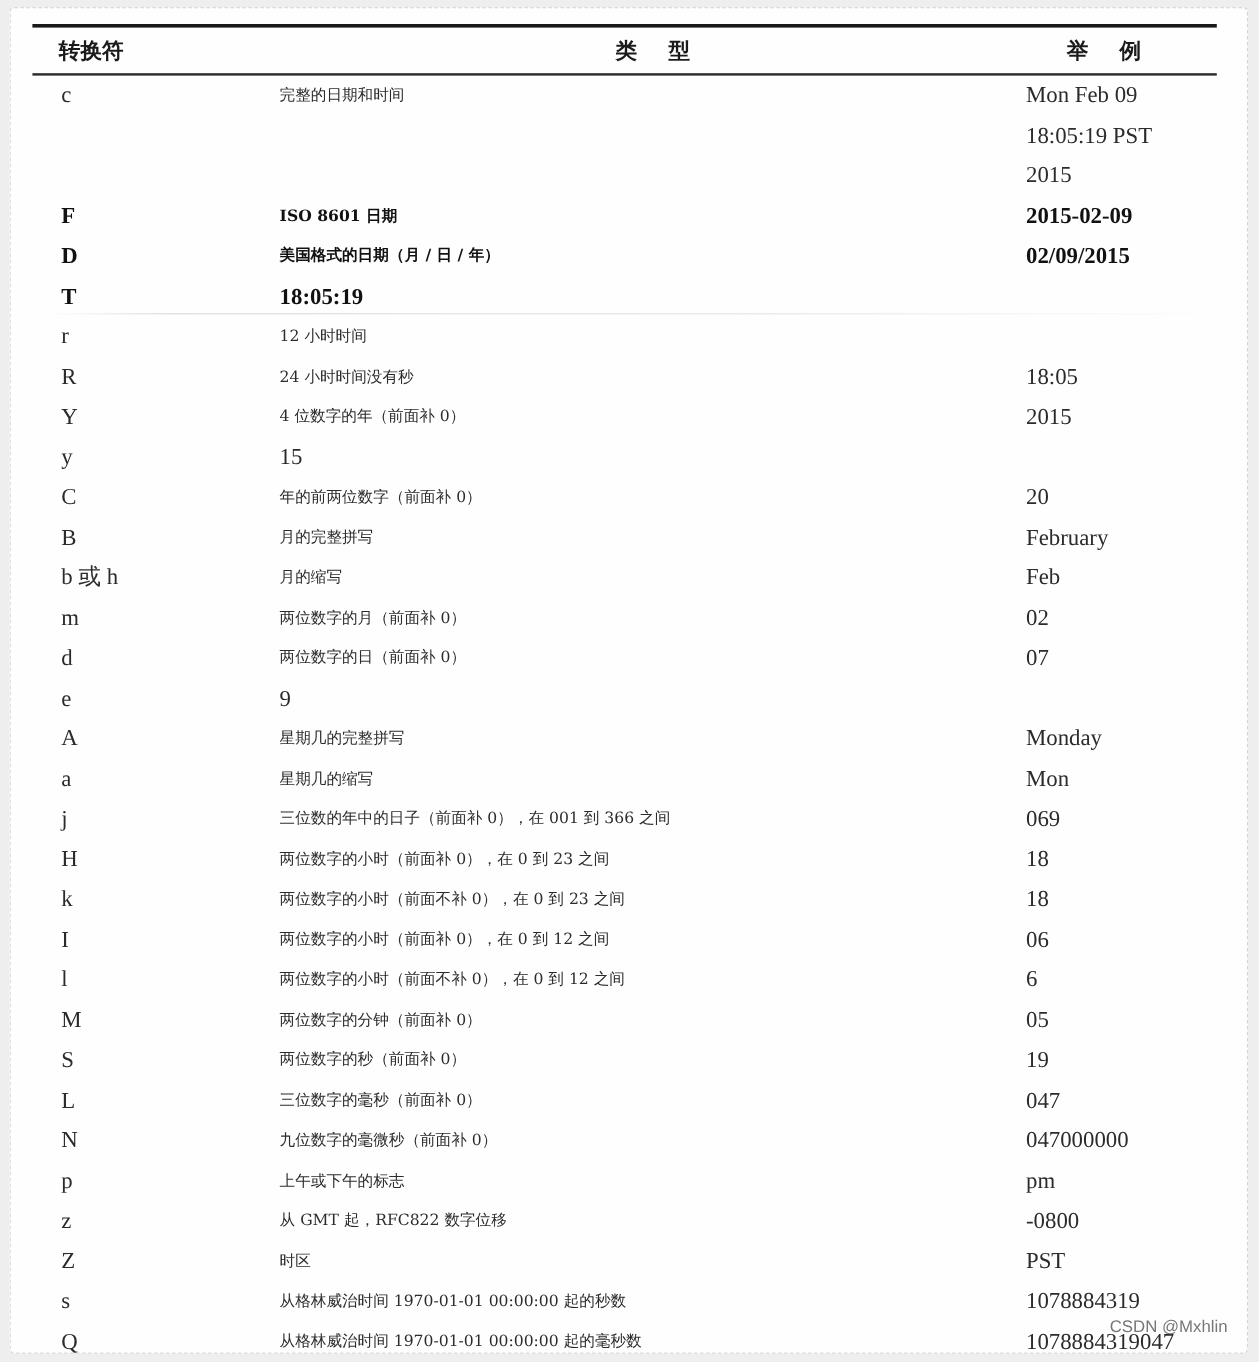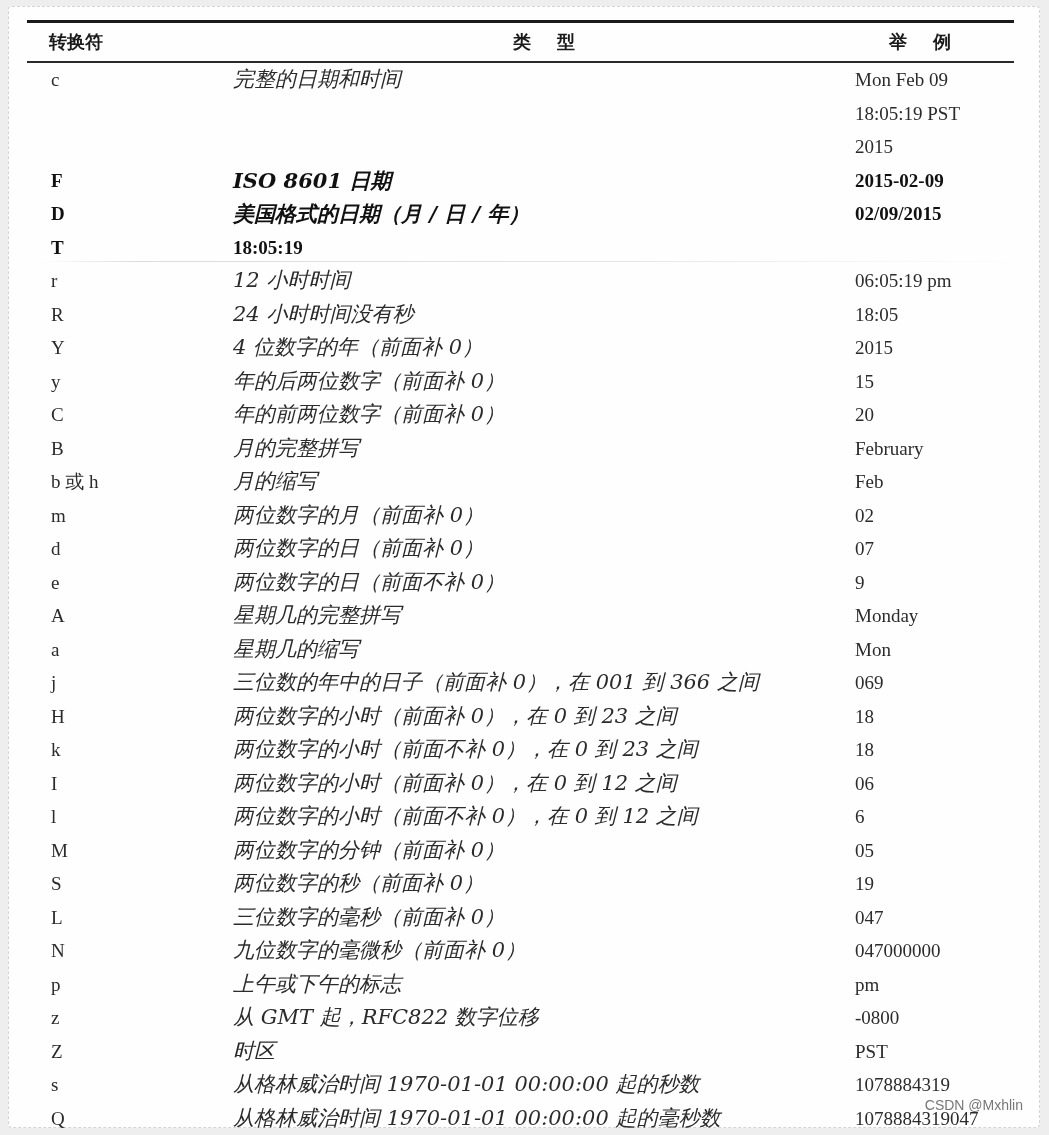--- a/index.html
+++ b/index.html
@@ -34,21 +34,21 @@
   .col1 { width: 206px; padding-left: 22px; box-sizing: border-box; }
   .col2 { width: 622px; }
   .col3 { flex: 1; }
   .header .col2 { text-align: center; letter-spacing: 26px; padding-left: 26px; box-sizing: border-box; }
   .header .col3 { letter-spacing: 26px; padding-left: 34px; box-sizing: border-box; }
   .row {
     display: flex; align-items: flex-start;
     font-size: 19px; line-height: 33.5px; color: #2b2b2b;
   }
   .row .col1 { padding-left: 24px; }
-  .row .col2 { font-family: "DejaVu Serif", "Liberation Serif", serif; font-size: 21px; font-style: italic; }
+  .row .col2 { font-family: "DejaVu Serif", "Liberation Serif", serif; font-size: 13px; }
   .row.bold { color: #111; font-weight: bold; }
   .row .col3 .line { display: block; }
   .scan-line {
     position: absolute; left: 30px; top: 254px; width: 990px; height: 1px;
     background: linear-gradient(90deg, transparent, #dcdcdc 10%, #e6e6e6 60%, transparent);
   }
   .watermark {
     position: absolute; right: 16px; bottom: 14px;
     font-family: "Liberation Sans", sans-serif;
     font-size: 14px; color: #777;
@@ -92,41 +92,37 @@
         </div>
         <div class="row bold">
           <div class="col1">T</div>
           <div class="col3">
             <span class="line">18:05:19</span>
           </div>
         </div>
         <div class="row">
           <div class="col1">r</div>
           <div class="col2">12 小时时间</div>
-          <div class="col3">
-            <span class="line">06:05:19 pm</span>
-          </div>
         </div>
         <div class="row">
           <div class="col1">R</div>
           <div class="col2">24 小时时间没有秒</div>
           <div class="col3">
             <span class="line">18:05</span>
           </div>
         </div>
         <div class="row">
           <div class="col1">Y</div>
           <div class="col2">4 位数字的年（前面补 0）</div>
           <div class="col3">
             <span class="line">2015</span>
           </div>
         </div>
         <div class="row">
           <div class="col1">y</div>
-          <div class="col2">年的后两位数字（前面补 0）</div>
           <div class="col3">
             <span class="line">15</span>
           </div>
         </div>
         <div class="row">
           <div class="col1">C</div>
           <div class="col2">年的前两位数字（前面补 0）</div>
           <div class="col3">
             <span class="line">20</span>
           </div>
@@ -154,21 +150,20 @@
         </div>
         <div class="row">
           <div class="col1">d</div>
           <div class="col2">两位数字的日（前面补 0）</div>
           <div class="col3">
             <span class="line">07</span>
           </div>
         </div>
         <div class="row">
           <div class="col1">e</div>
-          <div class="col2">两位数字的日（前面不补 0）</div>
           <div class="col3">
             <span class="line">9</span>
           </div>
         </div>
         <div class="row">
           <div class="col1">A</div>
           <div class="col2">星期几的完整拼写</div>
           <div class="col3">
             <span class="line">Monday</span>
           </div>

